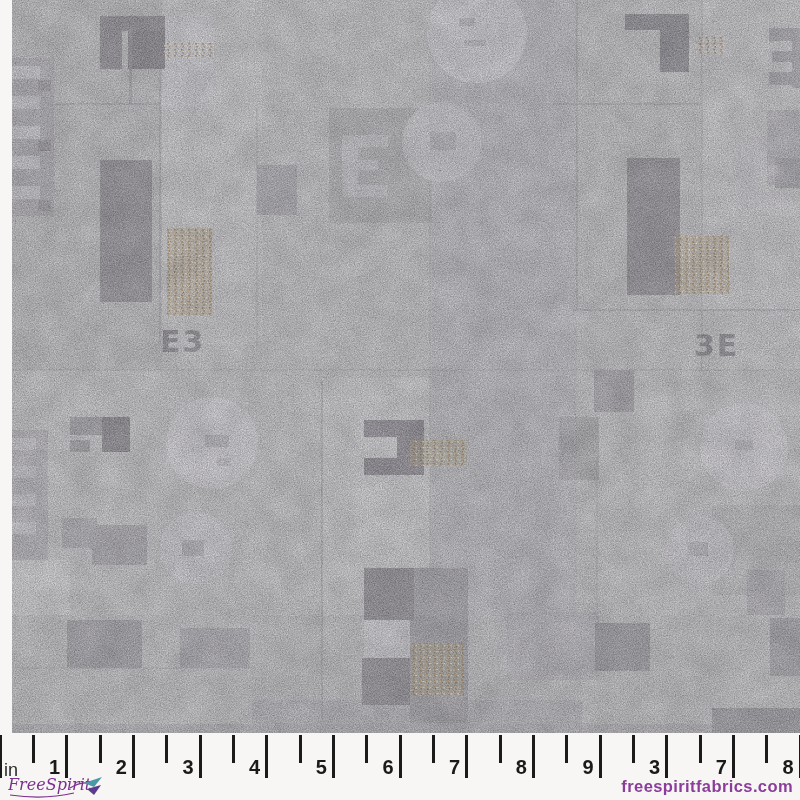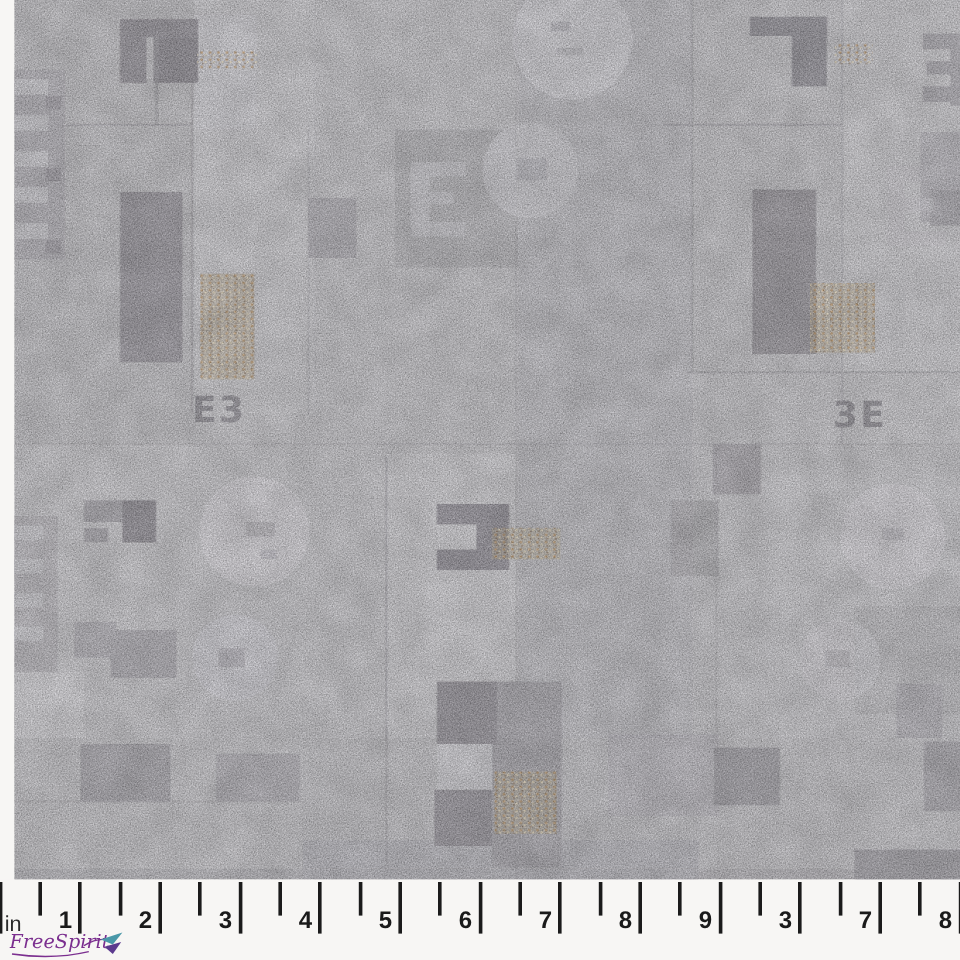--- a/index.html
+++ b/index.html
@@ -250,14 +250,15 @@
     <div class="logo">
       <svg width="104" height="26" viewBox="0 0 104 26" xmlns="http://www.w3.org/2000/svg">
         <text x="0" y="15" font-family="DejaVu Serif, serif" font-style="italic" font-size="16" fill="#7b2f8f">FreeSpirit</text>
         <path d="M2,20 Q36,25 66,18" stroke="#7b2f8f" stroke-width="1.2" fill="none"></path>
         <path d="M62,13 Q72,7 80,8" stroke="#7b2f8f" stroke-width="1.1" fill="none"></path>
         <polygon points="76,8 94,2 86,12" fill="#4a98a8"></polygon>
         <polygon points="79,14 93,10 86,20" fill="#5c3a8e"></polygon>
       </svg>
     </div>
 
+    <span class="website">freespiritfabrics.com</span>
   </div>
 </div>
 
 </body></html>

